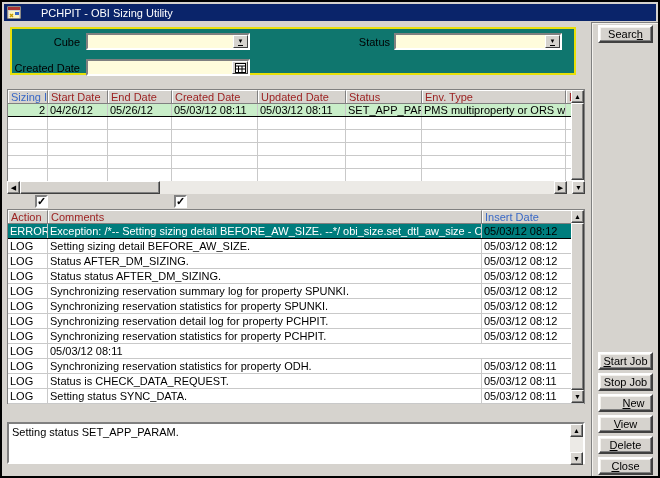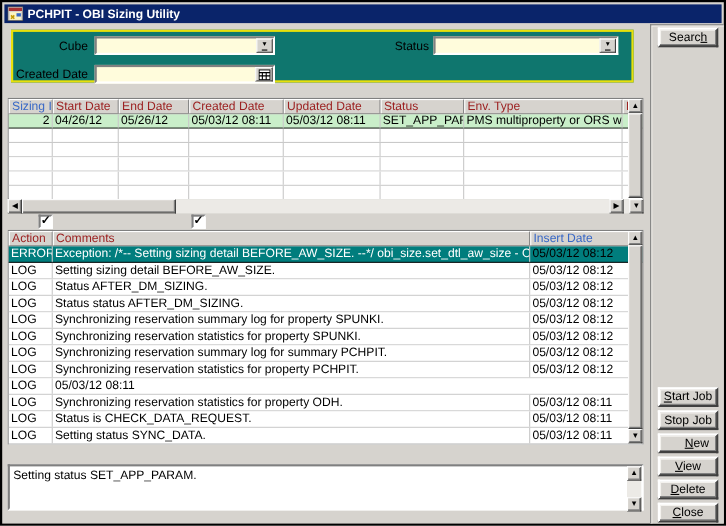--- a/index.html
+++ b/index.html
@@ -1,19 +1,19 @@
 <!DOCTYPE html>
 <html><head>
 <meta charset="utf-8">
 <style>
   html,body{margin:0;padding:0;background:#808080;}
   *{box-sizing:border-box;font-family:"Liberation Sans",sans-serif;}
   .window{position:relative;width:660px;height:478px;background:#d6d3ce;border:2px solid #000;overflow:hidden;}
   .titlebar{position:absolute;left:2px;top:2px;width:652px;height:17px;background:#0a246a;color:#fff;
-    display:flex;align-items:center;padding-left:3px;font-size:11px;font-weight:bold;}
+    display:flex;align-items:center;padding-left:3px;font-size:11px;font-weight:normal;gap:16px;}
   .titlebar .ticon{width:14px;height:13px;margin-right:4px;flex:0 0 auto;}
   
   .raised{background:#d6d3ce;border:2px solid;border-color:#ffffff #404040 #404040 #ffffff;box-shadow:inset -1px -1px 0 #808080,inset 1px 1px 0 #f4f2ee;}
   .btn{font-size:11px;color:#000;text-align:center;cursor:default;padding:0;line-height:14px;}
   .btn u{text-decoration:underline;}
   
   .search-panel{position:absolute;left:8px;top:25px;width:566px;height:48px;border:2px solid #e8e00a;background:#0f766e;}
   .flabel{position:absolute;font-size:11px;color:#000;text-align:right;}
   .field{position:absolute;height:17px;background:#fffcdc;border:2px solid;border-color:#808080 #ffffff #ffffff #808080;
     font-size:11px;display:flex;align-items:stretch;}
@@ -241,21 +241,21 @@
           <span class="cc">Synchronizing reservation summary log for property SPUNKI.</span>
           <span class="cd">05/03/12 08:12</span>
         </div>
         <div class="trow lrow">
           <span class="ca">LOG</span>
           <span class="cc">Synchronizing reservation statistics for property SPUNKI.</span>
           <span class="cd">05/03/12 08:12</span>
         </div>
         <div class="trow lrow">
           <span class="ca">LOG</span>
-          <span class="cc">Synchronizing reservation summary log for summary PCHPIT.</span>
+          <span class="cc">Synchronizing reservation detail log for property PCHPIT.</span>
           <span class="cd">05/03/12 08:12</span>
         </div>
         <div class="trow lrow">
           <span class="ca">LOG</span>
           <span class="cc">Synchronizing reservation statistics for property PCHPIT.</span>
           <span class="cd">05/03/12 08:12</span>
         </div>
         <div class="trow lrow">
           <span class="ca">LOG</span>
           <span class="cd">05/03/12 08:11</span>

